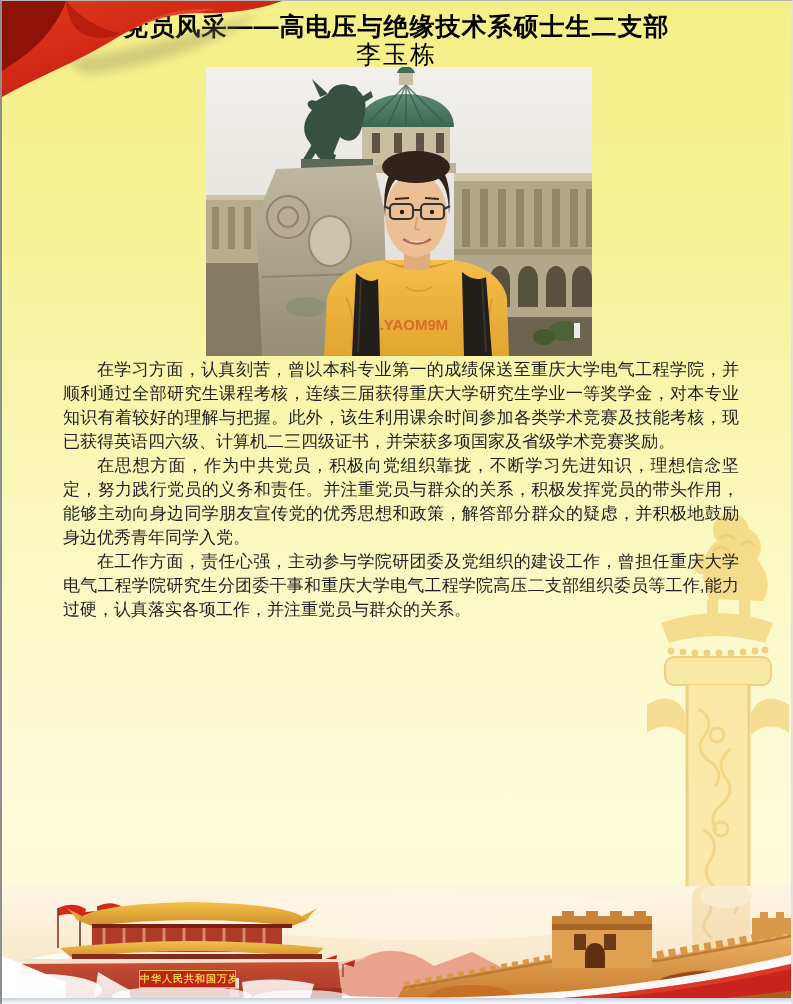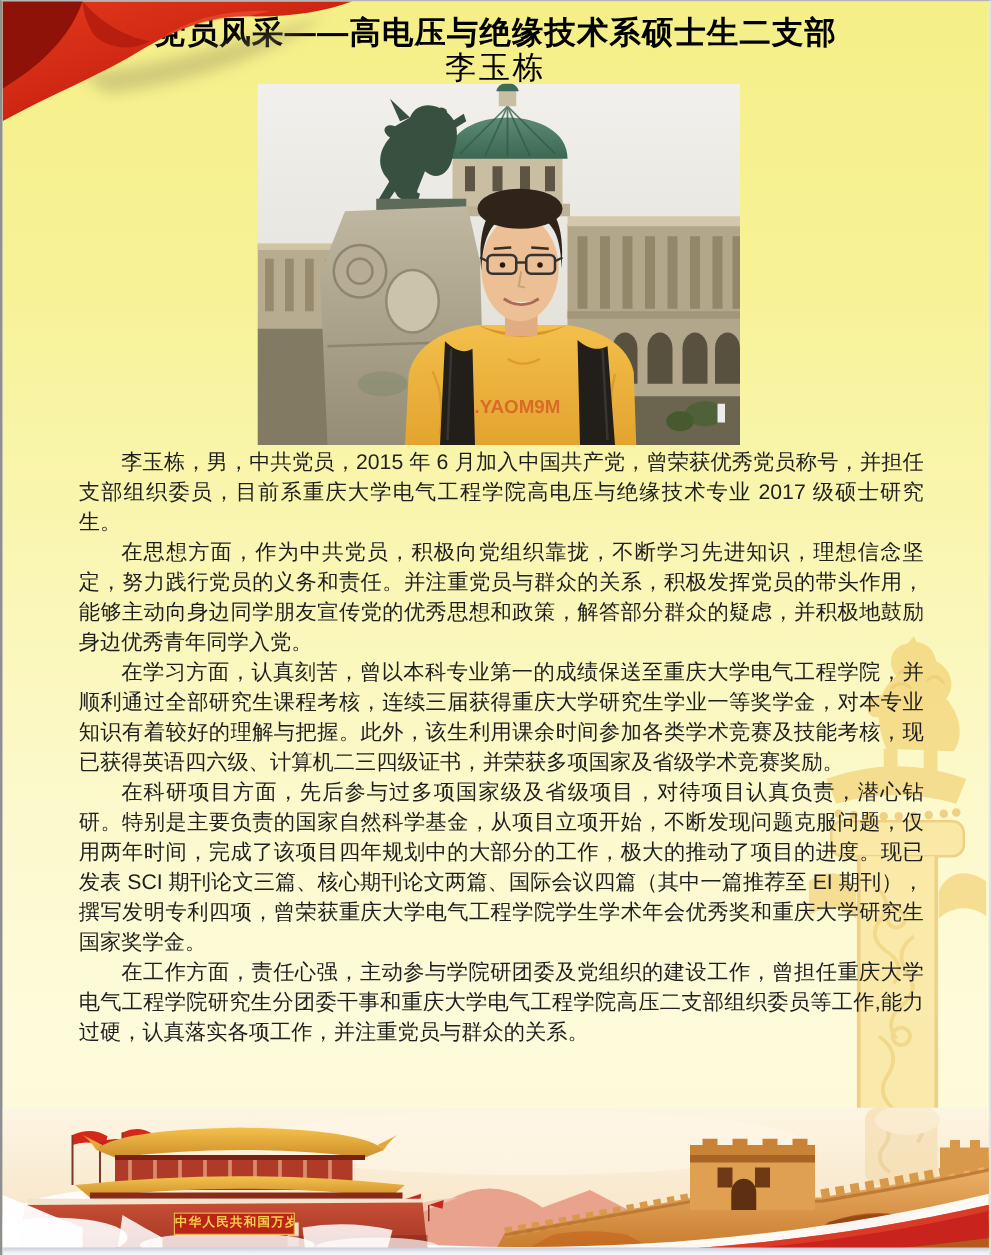--- a/index.html
+++ b/index.html
@@ -180,24 +180,22 @@
       <circle cx="196" cy="145" r="2.2" fill="#241a12"></circle>
         <circle cx="226" cy="145" r="2.2" fill="#241a12"></circle>
       <path d="M189,132 L203,131 M219,131 L233,132" stroke="#3a2b1e" stroke-width="2" fill="none"></path>
       <path d="M211,150 L209,162 L214,163" stroke="#caa27a" stroke-width="1.6" fill="none"></path>
       <path d="M197,172 Q211,181 225,172" stroke="#a96a56" stroke-width="2.5" fill="none"></path>
       <path d="M200,173 Q211,178 222,173 Q211,176 200,173 Z" fill="#f4ecdc"></path>
     </g>
   </svg>
 
   <div class="content">
-    <p>李玉栋，男，中共党员，2015 年 6 月加入中国共产党，曾荣获优秀党员称号，并担任支部组织委员，目前系重庆大学电气工程学院高电压与绝缘技术专业 2017 级硕士研究生。</p>
+    <p>在学习方面，认真刻苦，曾以本科专业第一的成绩保送至重庆大学电气工程学院，并顺利通过全部研究生课程考核，连续三届获得重庆大学研究生学业一等奖学金，对本专业知识有着较好的理解与把握。此外，该生利用课余时间参加各类学术竞赛及技能考核，现已获得英语四六级、计算机二三四级证书，并荣获多项国家及省级学术竞赛奖励。</p>
     <p>在思想方面，作为中共党员，积极向党组织靠拢，不断学习先进知识，理想信念坚定，努力践行党员的义务和责任。并注重党员与群众的关系，积极发挥党员的带头作用，能够主动向身边同学朋友宣传党的优秀思想和政策，解答部分群众的疑虑，并积极地鼓励身边优秀青年同学入党。</p>
-    <p>在学习方面，认真刻苦，曾以本科专业第一的成绩保送至重庆大学电气工程学院，并顺利通过全部研究生课程考核，连续三届获得重庆大学研究生学业一等奖学金，对本专业知识有着较好的理解与把握。此外，该生利用课余时间参加各类学术竞赛及技能考核，现已获得英语四六级、计算机二三四级证书，并荣获多项国家及省级学术竞赛奖励。</p>
-    <p>在科研项目方面，先后参与过多项国家级及省级项目，对待项目认真负责，潜心钻研。特别是主要负责的国家自然科学基金，从项目立项开始，不断发现问题克服问题，仅用两年时间，完成了该项目四年规划中的大部分的工作，极大的推动了项目的进度。现已发表 SCI 期刊论文三篇、核心期刊论文两篇、国际会议四篇（其中一篇推荐至 EI 期刊），撰写发明专利四项，曾荣获重庆大学电气工程学院学生学术年会优秀奖和重庆大学研究生国家奖学金。</p>
     <p>在工作方面，责任心强，主动参与学院研团委及党组织的建设工作，曾担任重庆大学电气工程学院研究生分团委干事和重庆大学电气工程学院高压二支部组织委员等工作,能力过硬，认真落实各项工作，并注重党员与群众的关系。</p>
   </div>
 
   <svg class="huabiao" viewBox="0 0 142 440" aria-hidden="true">
     <g>
       <g fill="#eec254">
         <path d="M62,100 C52,76 54,54 70,42 C62,32 66,18 78,16 C90,12 100,18 102,30 C114,36 118,50 110,60 C122,74 124,90 116,102 Z"></path>
         <rect x="60" y="100" width="11" height="22"></rect>
           <rect x="92" y="100" width="11" height="22"></rect>
         <path d="M62,58 C50,54 44,62 48,72 C54,78 60,74 62,66 Z"></path>

